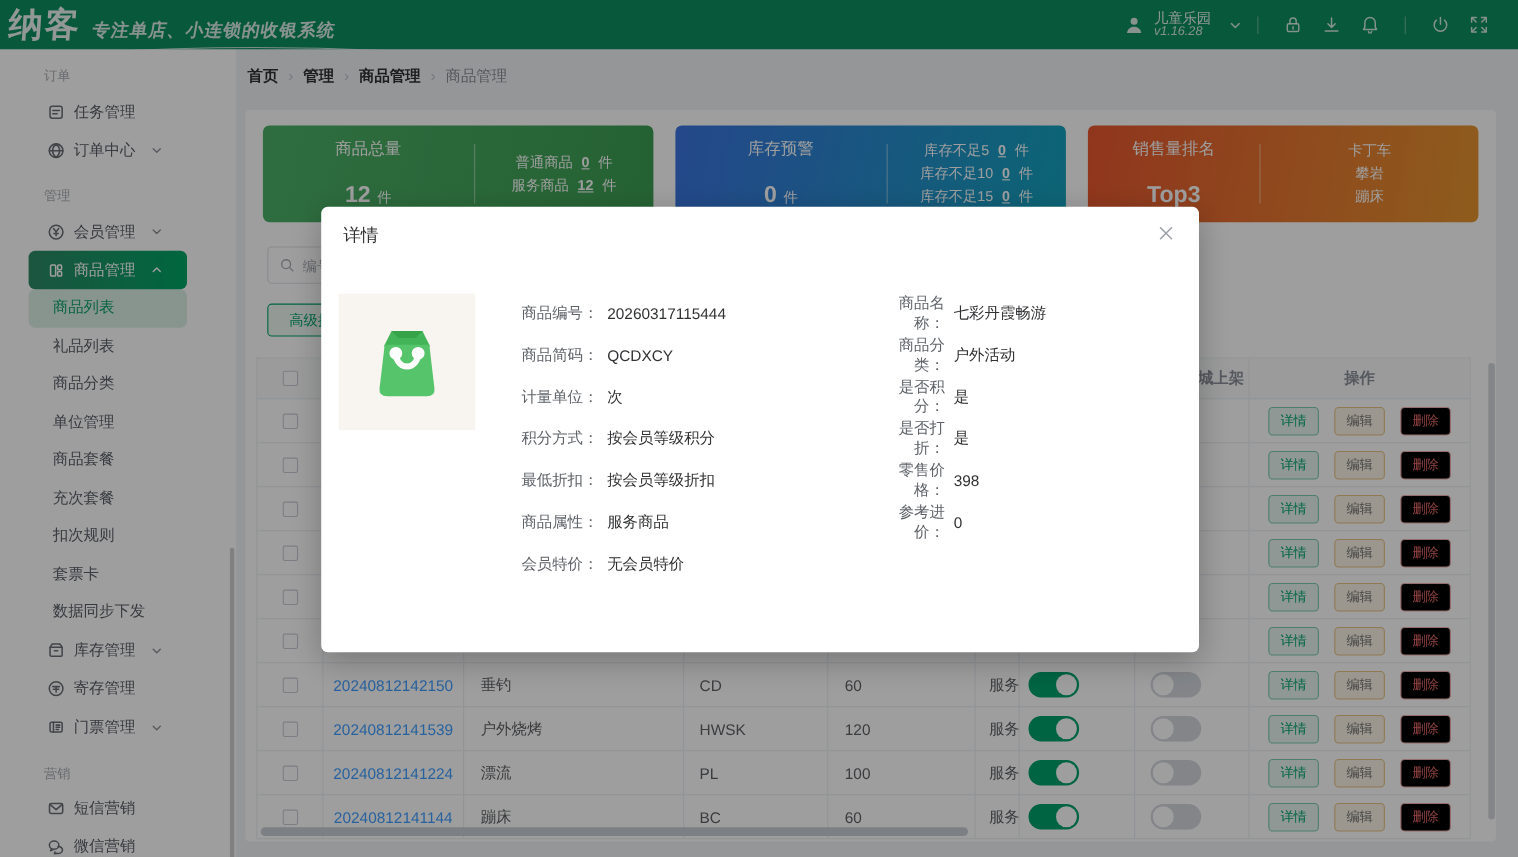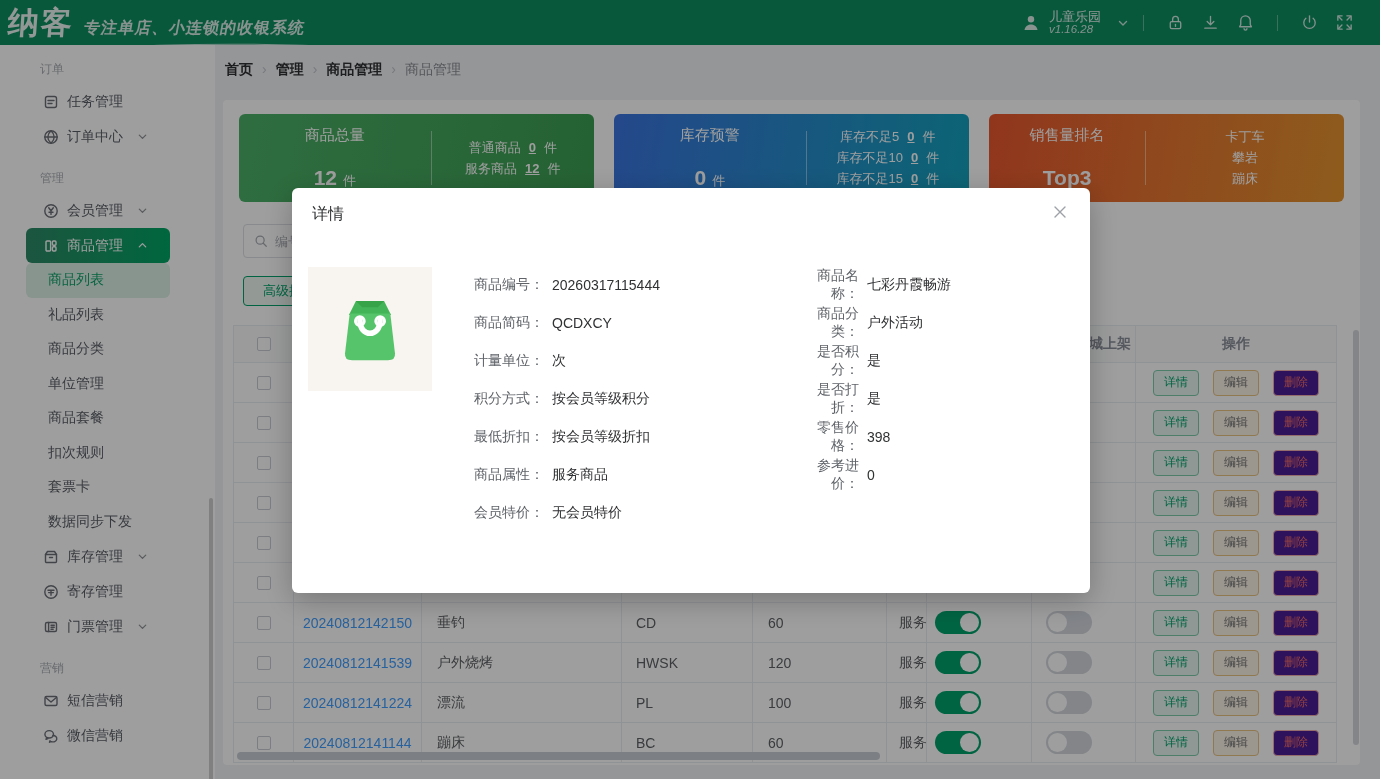--- a/index.html
+++ b/index.html
@@ -85,21 +85,21 @@
   .code-link { color:#409EFF; cursor:pointer; }
   .checkbox { width:14px; height:14px; border:1px solid #C8CCD4; border-radius:2px; background:#FDFDFD; cursor:pointer; }
   .toggle { width:46px; height:23px; border-radius:12px; position:relative; cursor:pointer; }
   .toggle.on { background:#00A26B; }
   .toggle.off { background:#D3D7DE; }
   .toggle .knob { position:absolute; top:2px; width:19px; height:19px; border-radius:50%; background:#fff; }
   .toggle.on .knob { right:2px; } .toggle.off .knob { left:2px; }
   .mini-btn { width:46px; height:26px; border-radius:4px; font-size:12px; display:flex; align-items:center; justify-content:center; cursor:pointer; border:1px solid; }
   .mini-btn.detail { color:#00A26B; border-color:#7CCBAB; background:#E7F6F0; }
   .mini-btn.edit { color:#737373; border-color:#E8C383; background:#FBF3E6; }
-  .mini-btn.del { color:#EC6B6B; border-color:#F3B0B0; background:#4c1d95; }
+  .mini-btn.del { color:#EC6B6B; border-color:#F3B0B0; background:#000000; }
 
   .h-scrollbar { position:absolute; left:14px; top:652px; width:643px; height:8px; background:#C9CDD4; border-radius:4px; cursor:pointer; }
   .v-scrollbar { position:absolute; left:1130px; top:230px; width:6px; height:415px; background:#D4D7DC; border-radius:3px; cursor:pointer; }
 
   
   .overlay { position:fixed; left:0; top:0; width:1380px; height:779px; background:rgba(0,0,0,.38); z-index:50; }
   .modal { position:fixed; left:292px; top:188px; width:798px; height:405px; background:#fff; border-radius:6px; z-index:60; box-shadow:0 8px 30px rgba(0,0,0,.25); }
   .modal-title { position:absolute; left:20px; top:16px; font-size:16px; color:#303133; }
   .modal-close { position:absolute; right:22px; top:16px; width:16px; height:16px; color:#9DA1A8; cursor:pointer; }
   .product-image { position:absolute; left:16px; top:79px; width:124px; height:124px; background:#F8F4EF; display:flex; align-items:center; justify-content:center; }
@@ -236,20 +236,21 @@
           <svg viewBox="0 0 12 12">
             <path d="M2.5 7.5L6 4l3.5 3.5"></path>
           </svg>
         </span>
       </div>
       <div class="side-sub active">商品列表</div>
       <div class="side-sub">礼品列表</div>
       <div class="side-sub">商品分类</div>
       <div class="side-sub">单位管理</div>
       <div class="side-sub">商品套餐</div>
+      <div class="side-sub">充次套餐</div>
       <div class="side-sub">扣次规则</div>
       <div class="side-sub">套票卡</div>
       <div class="side-sub">数据同步下发</div>
       <div class="side-item">
         <span class="icon">
           <svg viewBox="0 0 16 16">
             <path d="M2.5 5.5l2-3h7l2 3v7a1 1 0 01-1 1h-9a1 1 0 01-1-1z"></path>
             <path d="M2.5 5.5h11M6.5 8.5h3"></path>
           </svg>
         </span>

